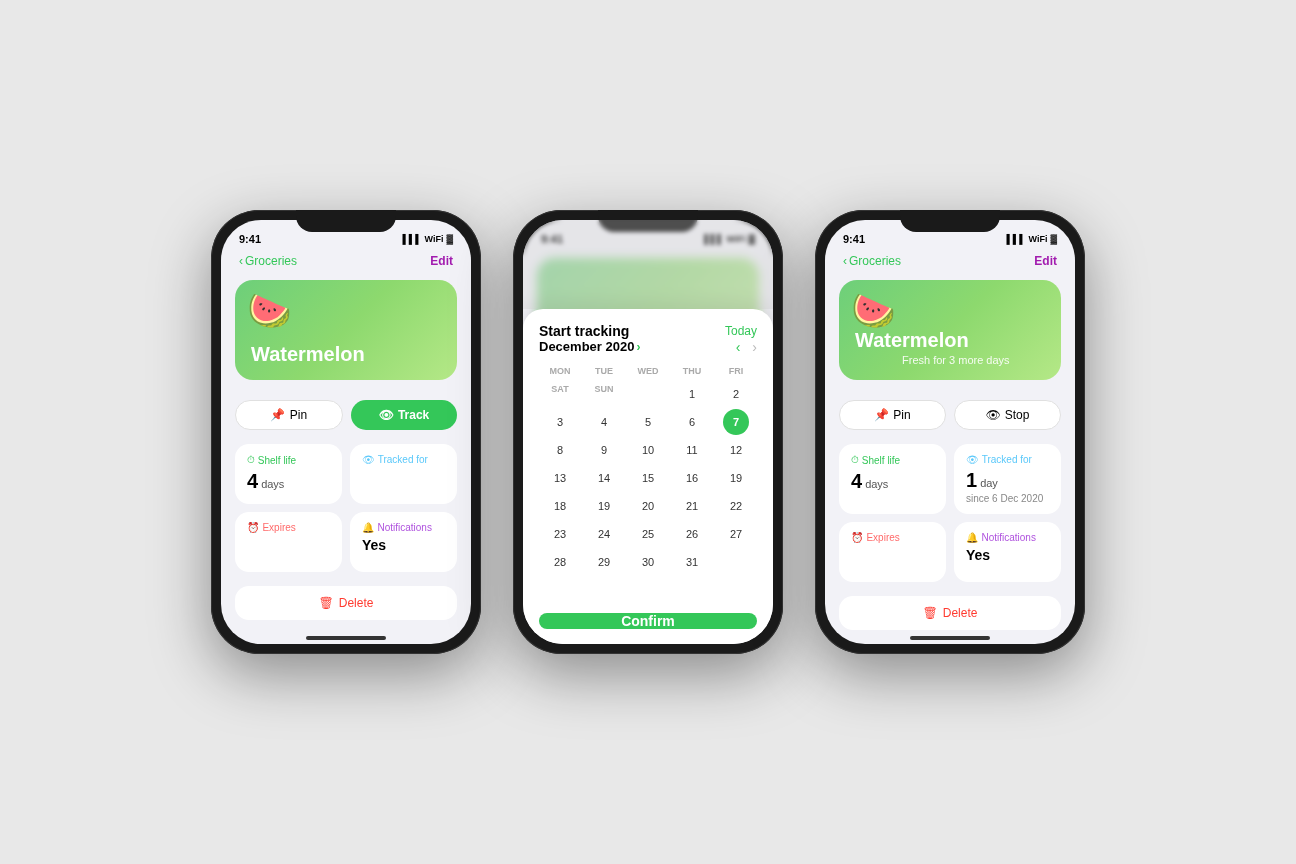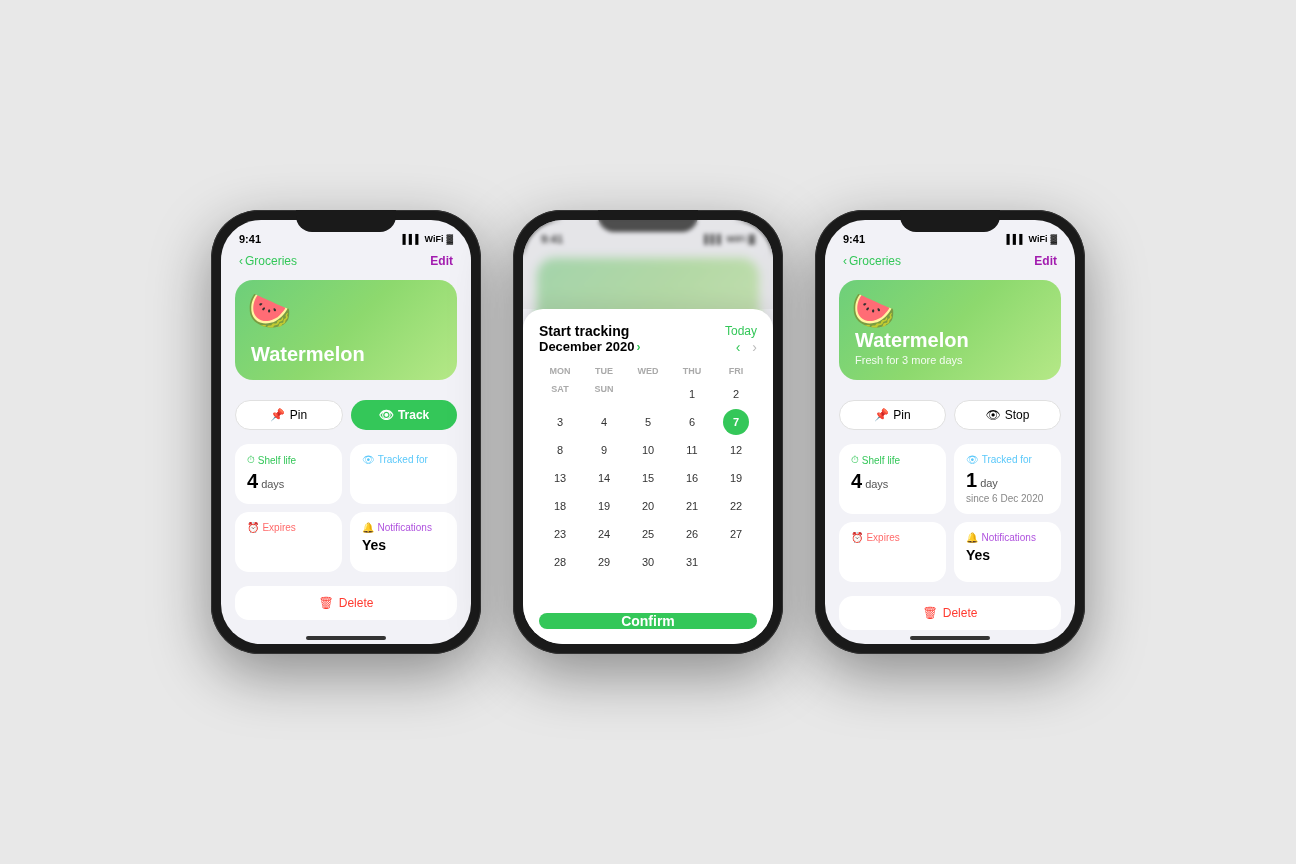--- a/index.html
+++ b/index.html
@@ -101,20 +101,21 @@
     .hero-name {
       font-size: 20px;
       font-weight: 700;
       color: #fff;
       margin-top: 36px;
     }
     .hero-subtitle {
       font-size: 11px;
       color: rgba(255,255,255,0.9);
       margin-top: 2px;
+      margin-left: 47px;
     }
     
     .action-row {
       display: flex;
       gap: 8px;
       margin: 8px 14px;
     }
     .btn-outline {
       flex: 1;
       border: 1.5px solid #e0e0e0;

